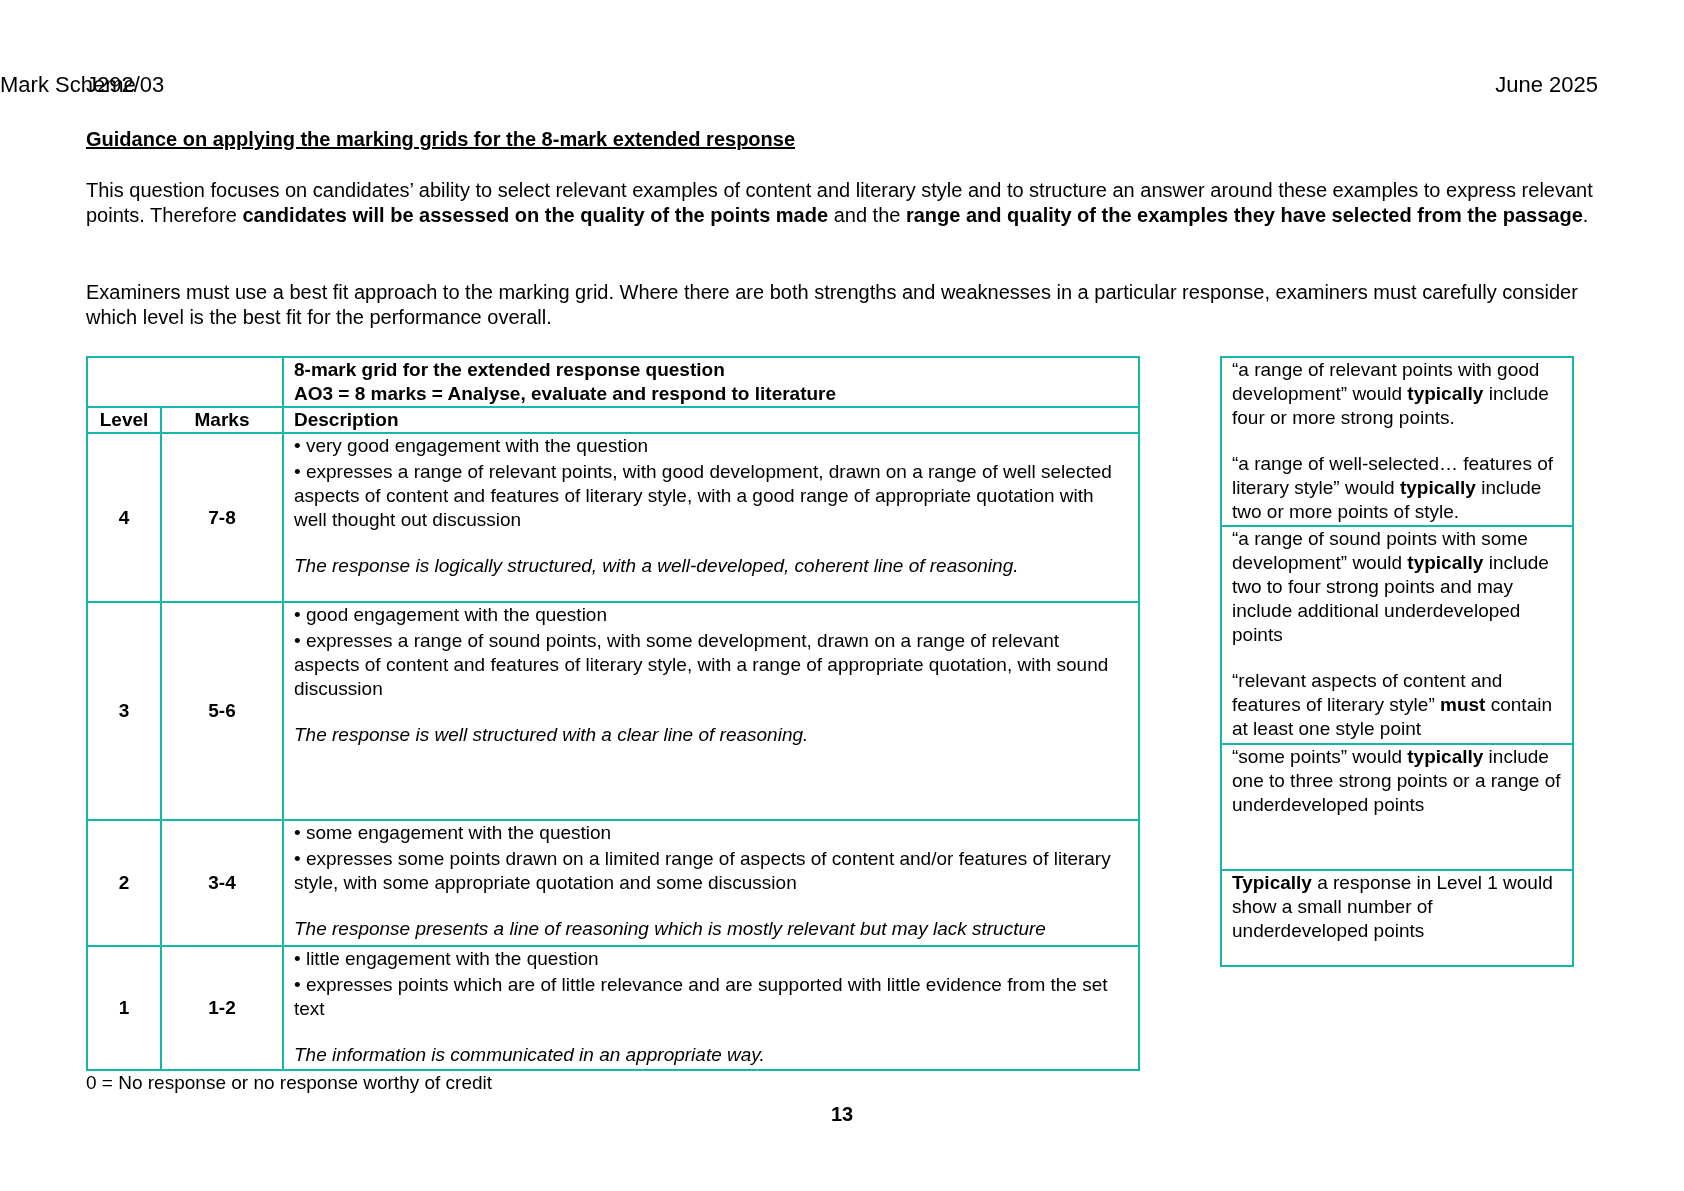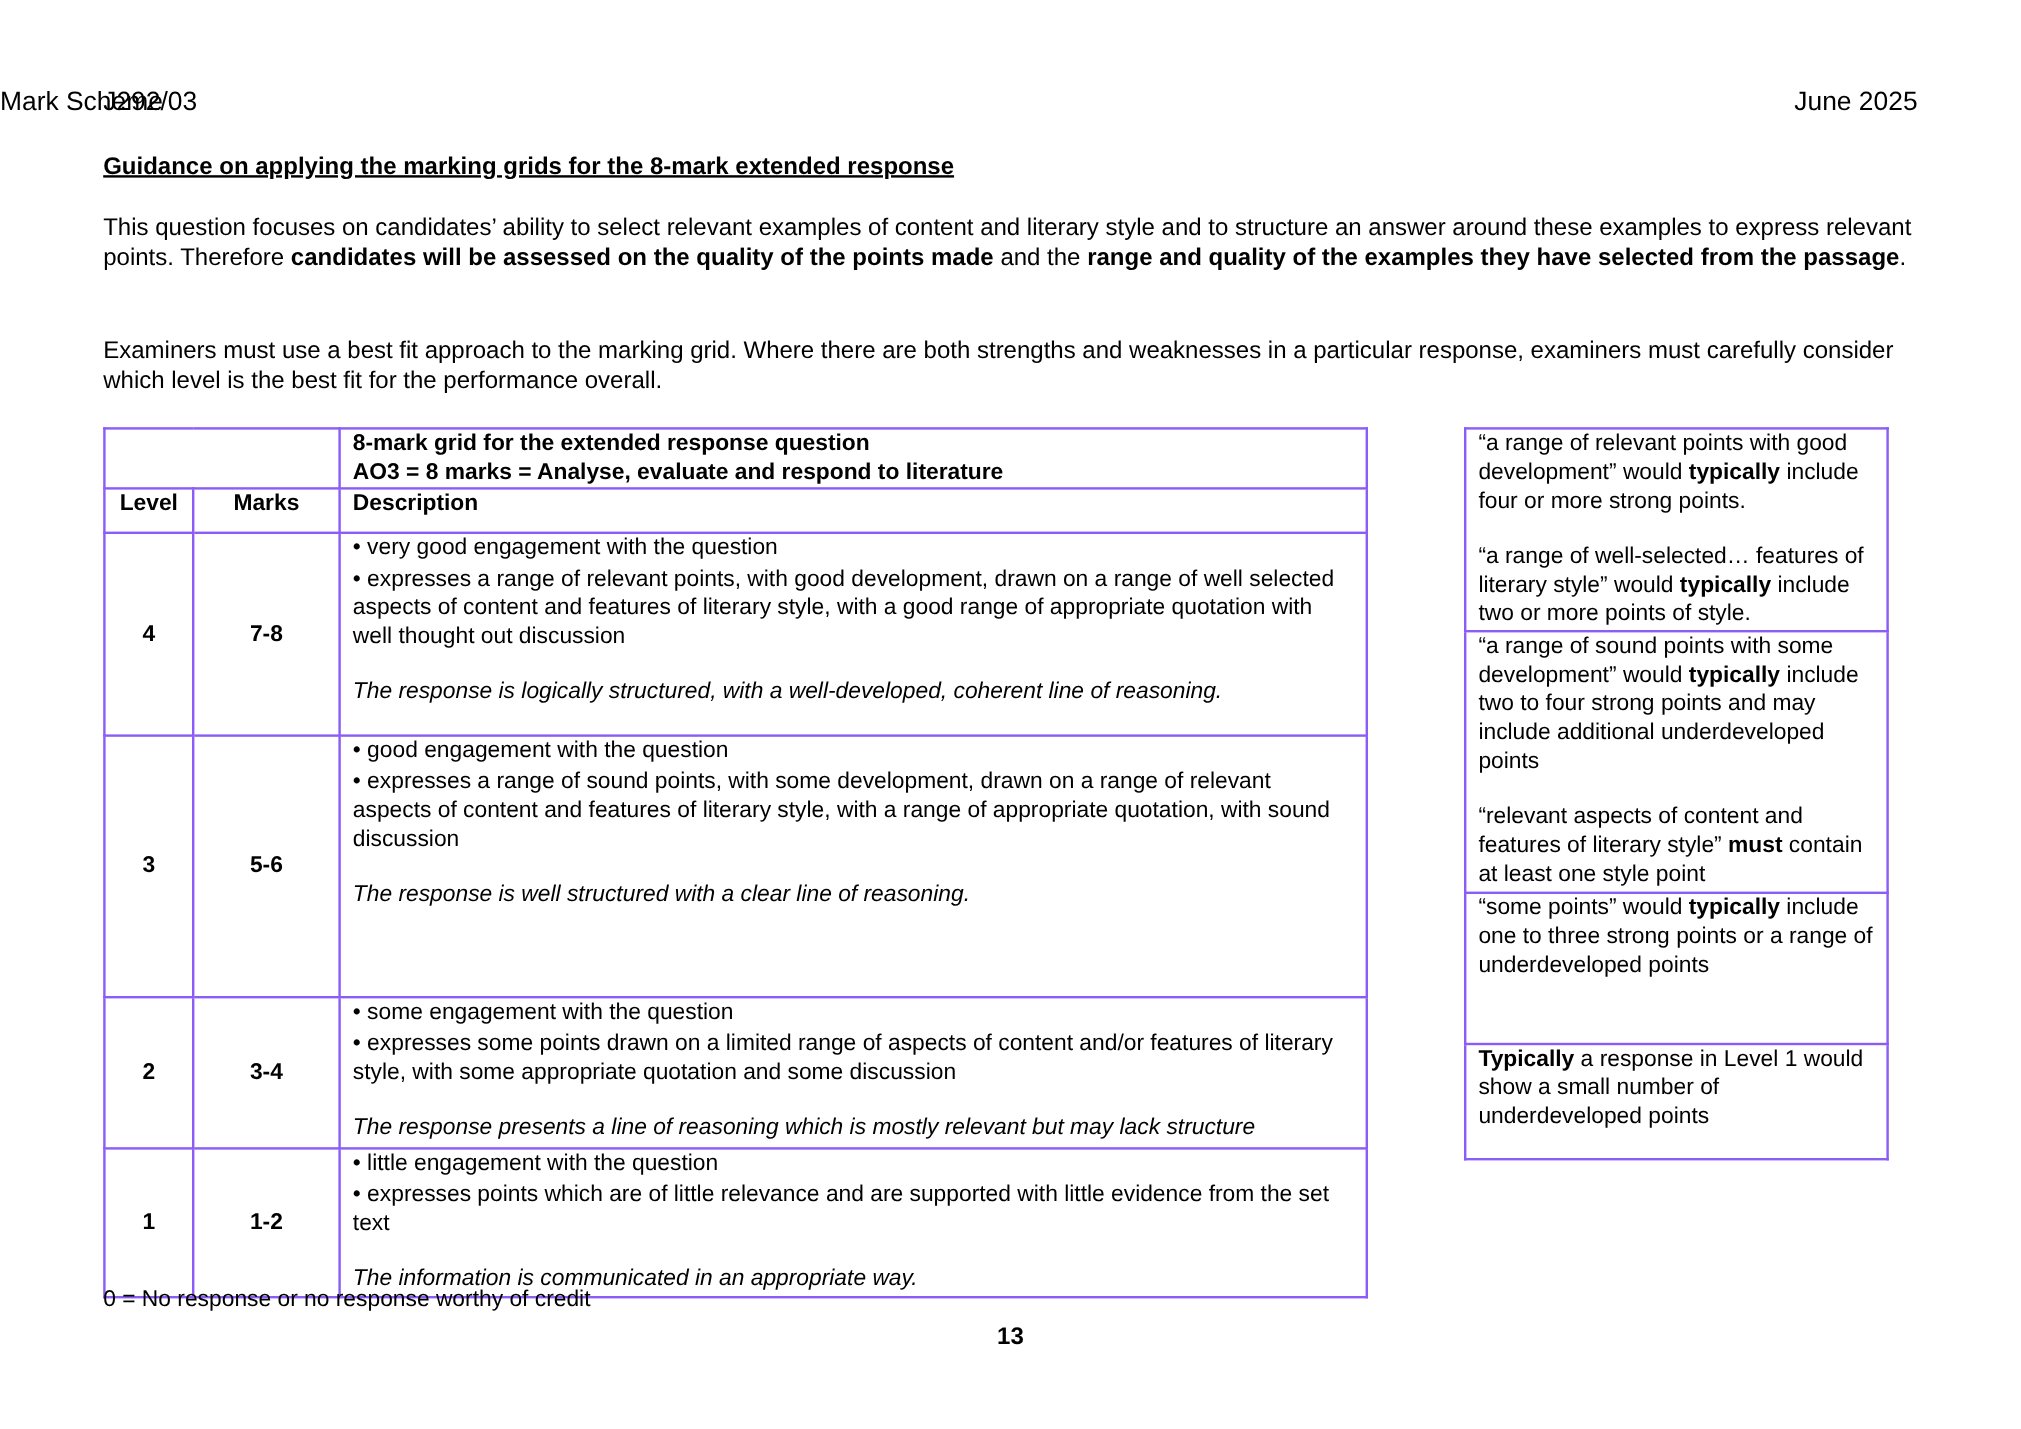--- a/index.html
+++ b/index.html
@@ -8,21 +8,21 @@
   .hdr { position:absolute; top:72px; font-size:22px; }
   #hdr-left { left:86px; }
   #hdr-center { left:0; width:1400px; text-align:left; }
   #hdr-right { right:86px; }
   .title { position:absolute; left:86px; top:128px; font-weight:bold; text-decoration:underline; font-size:20px; }
   .para { position:absolute; left:86px; width:1520px; line-height:25px; font-size:20px; }
   #p1 { top:178px; }
   #p2 { top:280px; }
   b { font-weight:bold; }
   table { border-collapse:collapse; position:absolute; }
-  td { border:2px solid #8b5cf6; vertical-align:top; padding:0 10px; font-size:19px; line-height:24px;margin-top:32px; }
+  td { border:2px solid #14b8a6; vertical-align:top; padding:0 10px; font-size:19px; line-height:24px;margin-top:32px; }
   #grid { left:86px; top:356px; width:1054px; }
   #guide { left:1220px; top:356px; width:354px; }
   .c-level { width:60px; text-align:center; vertical-align:middle; font-weight:bold; padding:0 6px; }
   .c-marks { width:72px; text-align:center; vertical-align:middle; font-weight:bold; padding:0 24px; }
   .th { font-weight:bold; }
   .bul { margin:0; }
   .bul + .bul { margin-top:2px; }
   .ital { font-style:italic; margin-top:22px; }
   .foot { position:absolute; left:86px; top:1072px; font-size:19px; }
   .page { position:absolute; left:0; width:1684px; top:1103px; text-align:center; font-weight:bold; font-size:20px; }
@@ -43,21 +43,21 @@
 
 <table id="grid">
   <tbody>
       <tr style="height:48px">
     <td colspan="2"></td>
     <td class="th">
           <div>8-mark grid for the extended response question</div>
           <div>AO3 = 8 marks = Analyse, evaluate and respond to literature</div>
         </td>
   </tr>
-  <tr style="height:37px">
+  <tr style="height:26px">
     <td class="th" style="text-align:center">Level</td>
     <td class="th" style="text-align:center">Marks</td>
     <td class="th">Description</td>
   </tr>
   <tr style="height:169px">
     <td class="c-level">4</td>
     <td class="c-marks">7-8</td>
     <td>
       <p class="bul">• very good engagement with the question</p>
       <p class="bul">• expresses a range of relevant points, with good development, drawn on a range of well selected aspects of content and features of literary style, with a good range of appropriate quotation with well thought out discussion</p>

